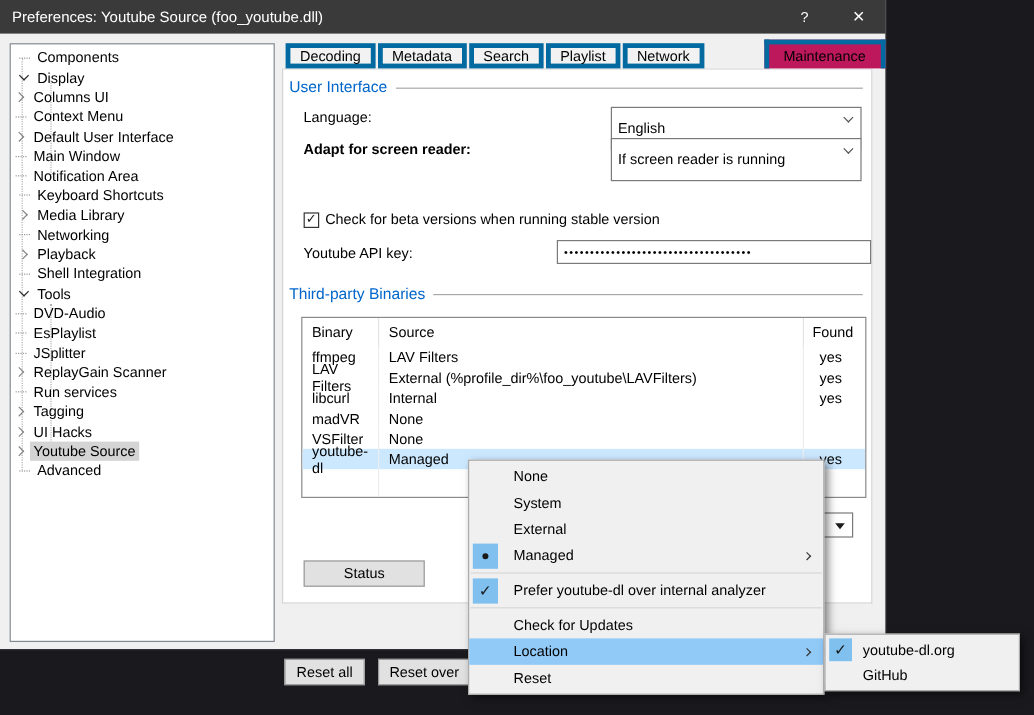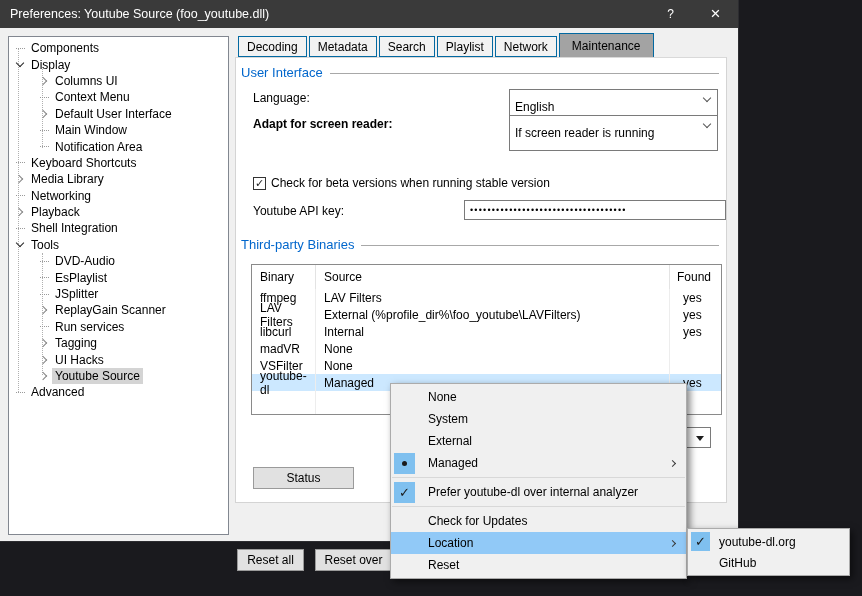--- a/index.html
+++ b/index.html
@@ -12,33 +12,33 @@
   .titlebar { left:0; top:0; width:738px; height:28px; background:#3a3a3a; color:#fff; display:flex; align-items:center; }
   .title-text { padding-left:10px; font-size:12.5px; }
   .tb-btns { margin-left:auto; display:flex; height:28px; }
   .tb-btn { width:45px; height:28px; display:flex; align-items:center; justify-content:center; color:#fff; cursor:default; }
   .tb-close { font-size:17px; }
 
   
   .tree-panel { left:8px; top:36px; width:221px; height:499px; background:#fff; border:1px solid #828790; overflow:hidden; padding-top:3px; }
   .tree-item { display:flex; align-items:center; height:16.4px; white-space:nowrap; position:relative; z-index:2; }
   .tree-item.lvl0 { padding-left:3px; }
-  .tree-item.lvl1 { padding-left:27px; }
+  .tree-item.lvl1 { }
   .slot { width:16px; height:16px; display:flex; align-items:center; justify-content:center; flex:none; }
   .chev { width:6px; height:6px; border-right:1.6px solid #848484; border-bottom:1.6px solid #848484; transform:rotate(-45deg); margin-left:-2px; }
   .chev.open { border-color:#262626; transform:rotate(45deg); margin-top:-3px; margin-left:0; }
   .stub { width:9px; border-top:1px dotted #9a9a9a; }
   .tree-label { padding:1px 3px; }
   .tree-item.selected .tree-label { background:#d4d4d4; }
   .guide { position:absolute; width:0; border-left:1px dotted #b0b0b0; z-index:1; }
 
   
   .tabs { left:238px; top:33px; height:24px; display:flex; align-items:flex-end; z-index:5; }
-  .tab { height:21px; background:#f2f2f2; border:1px solid #0369a1; margin-right:2px; padding:0 8px; display:flex; align-items:center; position:relative; }
-  .tab.active { height:24px; background:#a3a3a3; border-bottom:none; padding:0 12px; z-index:6; }
+  .tab { height:21px; background:#f2f2f2; border:4px solid #0369a1; margin-right:2px; padding:0 8px; display:flex; align-items:center; position:relative; }
+  .tab.active { height:24px; background:#be185d; border-bottom:none; padding:0 12px; z-index:6;margin-left:48px; }
 
   
   .panel { left:235px; top:57px; width:492px; height:446px; background:#fff; border:1px solid #d4d4d4; border-top:1px solid #d9d9d9; z-index:4; }
   .sec-hdr { position:absolute; left:5px; right:7px; display:flex; align-items:center; color:#0066cc; font-size:13px; }
   .sec-hdr .rule { flex:1; border-top:1px solid #a8a8a8; margin-left:7px; margin-top:2px; }
   .lbl { position:absolute; }
   .combo { position:absolute; height:36px; background:#fff; border:1px solid #7a7a7a; display:flex; align-items:center; padding-left:5px; }
   .combo .cchev { position:absolute; right:7px; top:5px; width:6px; height:6px; border-right:1.4px solid #555; border-bottom:1.4px solid #555; transform:rotate(45deg); }
   .checkrow { position:absolute; display:flex; align-items:center; }
   .checkbox { width:13px; height:13px; background:#fff; border:1px solid #333; margin-right:5px; display:flex; align-items:center; justify-content:center; font-size:11px; color:#222; line-height:1; }

